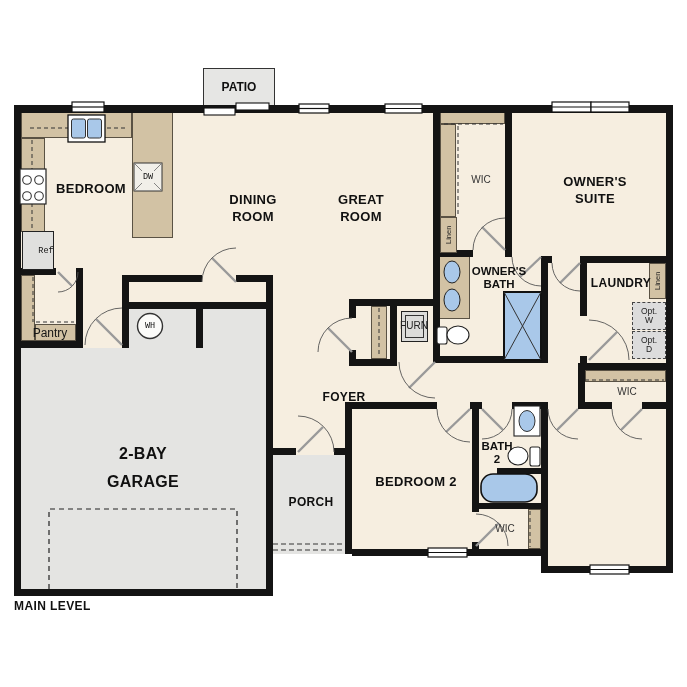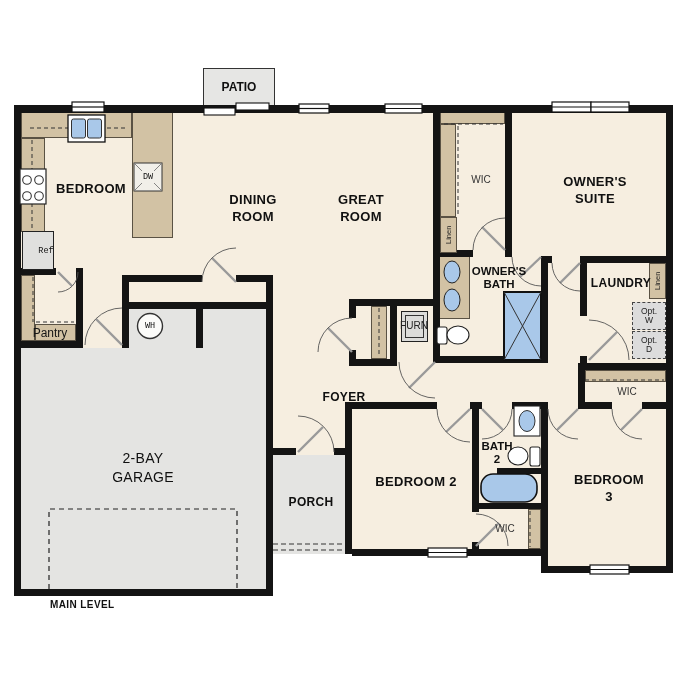--- a/index.html
+++ b/index.html
@@ -4,34 +4,34 @@
 <style>
   html,body{margin:0;padding:0;background:#fff;}
   #plan{position:relative;width:687px;height:687px;background:#ffffff;overflow:hidden;
         font-family:"Liberation Sans","DejaVu Sans",sans-serif;color:#111;}
   .f,.c,.w,.box{position:absolute;box-sizing:border-box;}
   .w{background:#141414;}
   .c{background:#d2c2a4;border:1px solid #5a5244;}
   .lbl{position:absolute;transform:translate(-50%,-50%);white-space:pre-line;text-align:center;
        color:#101010;line-height:1.25;}
   .room{font-weight:bold;font-size:13px;line-height:17px;letter-spacing:.3px;}
-  .room-lg{font-weight:normal;font-size:14px;line-height:19px;letter-spacing:.3px;}
+  .room-lg{font-weight:bold;font-size:16px;line-height:28px;letter-spacing:.3px;}
   .room-md{font-weight:bold;font-size:12px;letter-spacing:.3px;}
   .room-sm{font-weight:bold;font-size:11.5px;line-height:12.5px;}
   .patio-lbl{font-weight:bold;font-size:12px;}
   .wic{font-size:10px;color:#333;}
   .tiny{font-size:8.5px;color:#111;font-family:Liberation Mono, monospace;}
   .pantry-lbl{font-size:12px;color:#161616;}
   .vlbl{position:absolute;writing-mode:vertical-rl;transform:rotate(180deg);font-size:7.5px;
         color:#222;display:flex;align-items:center;justify-content:center;}
   .opt{position:absolute;box-sizing:border-box;background:#dcdcdc;border:1.3px dashed #444;
        display:flex;align-items:center;justify-content:center;text-align:center;
        font-size:8.5px;line-height:9.5px;white-space:pre-line;color:#222;}
   .appl{position:absolute;box-sizing:border-box;display:flex;align-items:center;justify-content:center;}
-  #title{position:absolute;left:14px;top:599px;font-weight:bold;font-size:10px;letter-spacing:.4px;margin-left:36px;}
+  #title{position:absolute;left:14px;top:599px;font-weight:bold;font-size:12px;letter-spacing:.4px;}
   svg{position:absolute;left:0;top:0;}
 </style>
 </head>
 <body>
 
 <div id="plan">
 
   <div class="f" style="left:203px;top:68px;width:72px;height:44px;background:#e6e6e4;border:1.2px solid #333;"></div>
 
   <div class="f" style="left:21px;top:112px;width:645px;height:293px;background:#f6eee0;"></div>
@@ -254,21 +254,20 @@
   <div class="lbl room-md" style="left:621px;top:283px;">LAUNDRY</div>
   <div class="lbl wic" style="left:627px;top:392px;">WIC</div>
   <div class="lbl room-md" style="left:324px;top:397px;margin-left:20px;">FOYER</div>
   <div class="lbl pantry-lbl" style="left:50px;top:333px;">Pantry</div>
   <div class="lbl room-lg" style="left:143px;top:468px;">2-BAY
 GARAGE</div>
   <div class="lbl room-md" style="left:311px;top:502px;text-align:right;">PORCH</div>
   <div class="lbl room" style="left:416px;top:481px;">BEDROOM 2</div>
   <div class="lbl room-sm" style="left:497px;top:452px;">BATH
 2</div>
-  <div class="lbl room" style="left:609px;top:488px;">BEDROOM 3</div>
   <div class="lbl wic" style="left:505px;top:529px;">WIC</div>
 
   <div class="lbl tiny" style="left:148px;top:177px;">DW</div>
   <div class="lbl tiny" style="left:46px;top:251px;">Ref</div>
   <div class="lbl tiny" style="left:150px;top:326px;">WH</div>
   <div class="lbl" style="left:414px;top:326px;font-size:10px;color:#222;white-space:nowrap;">FURN</div>
 
   <div id="title">MAIN LEVEL</div>
 </div>
 

